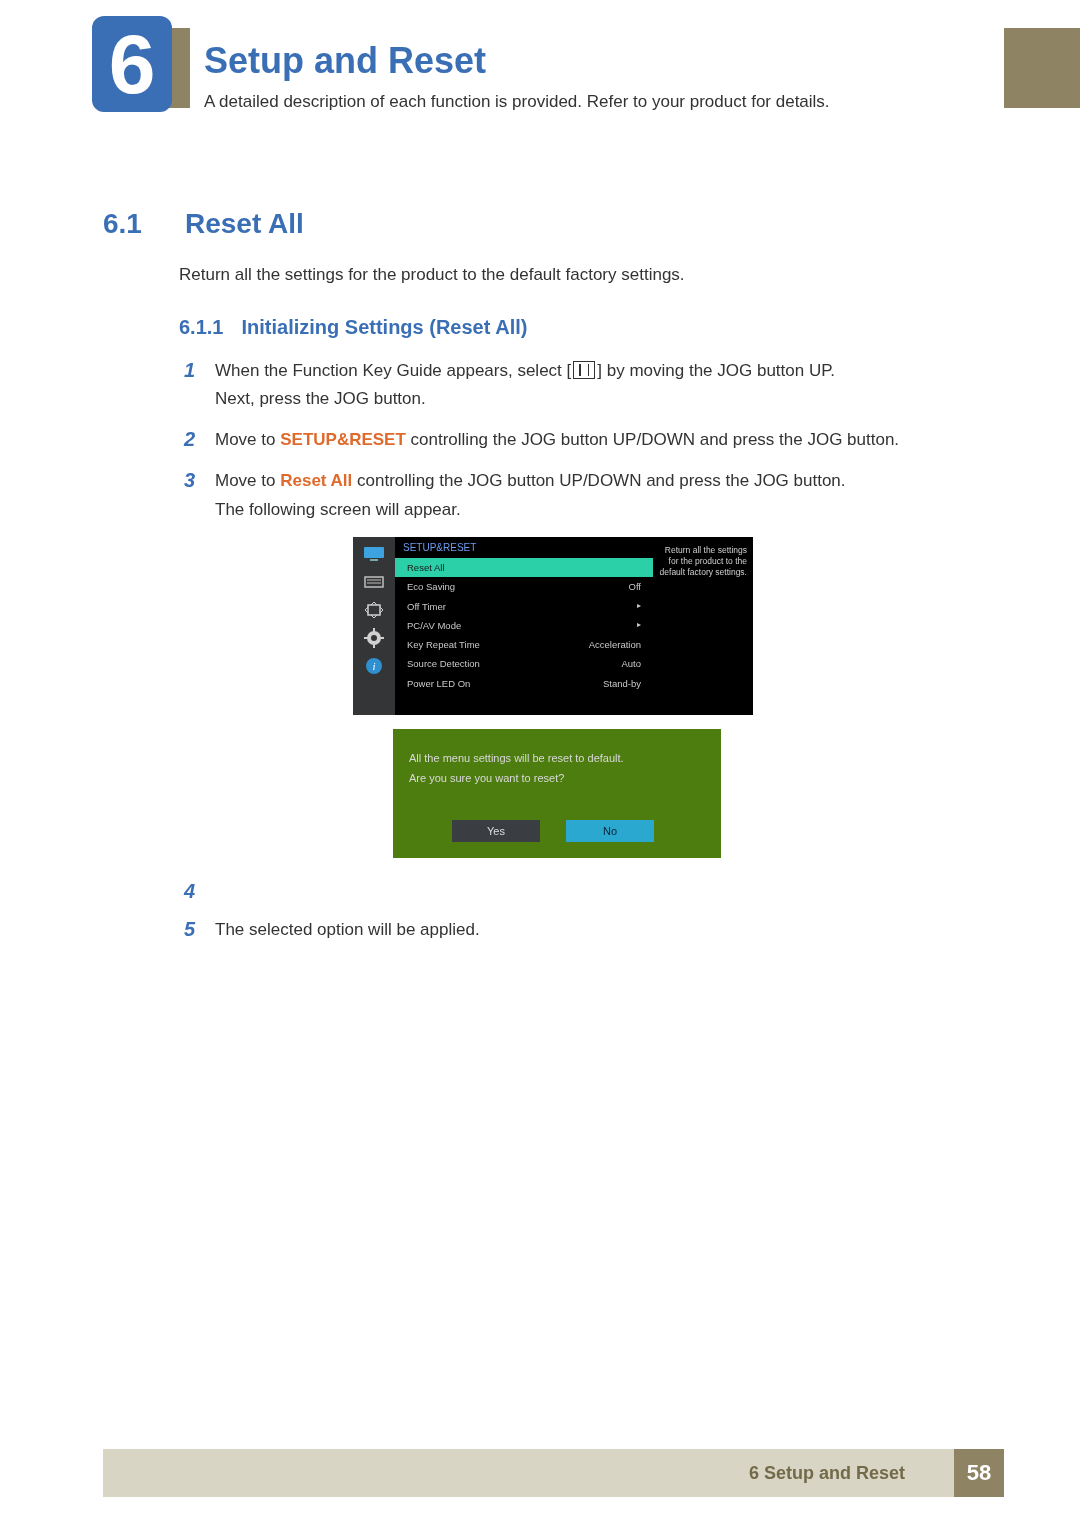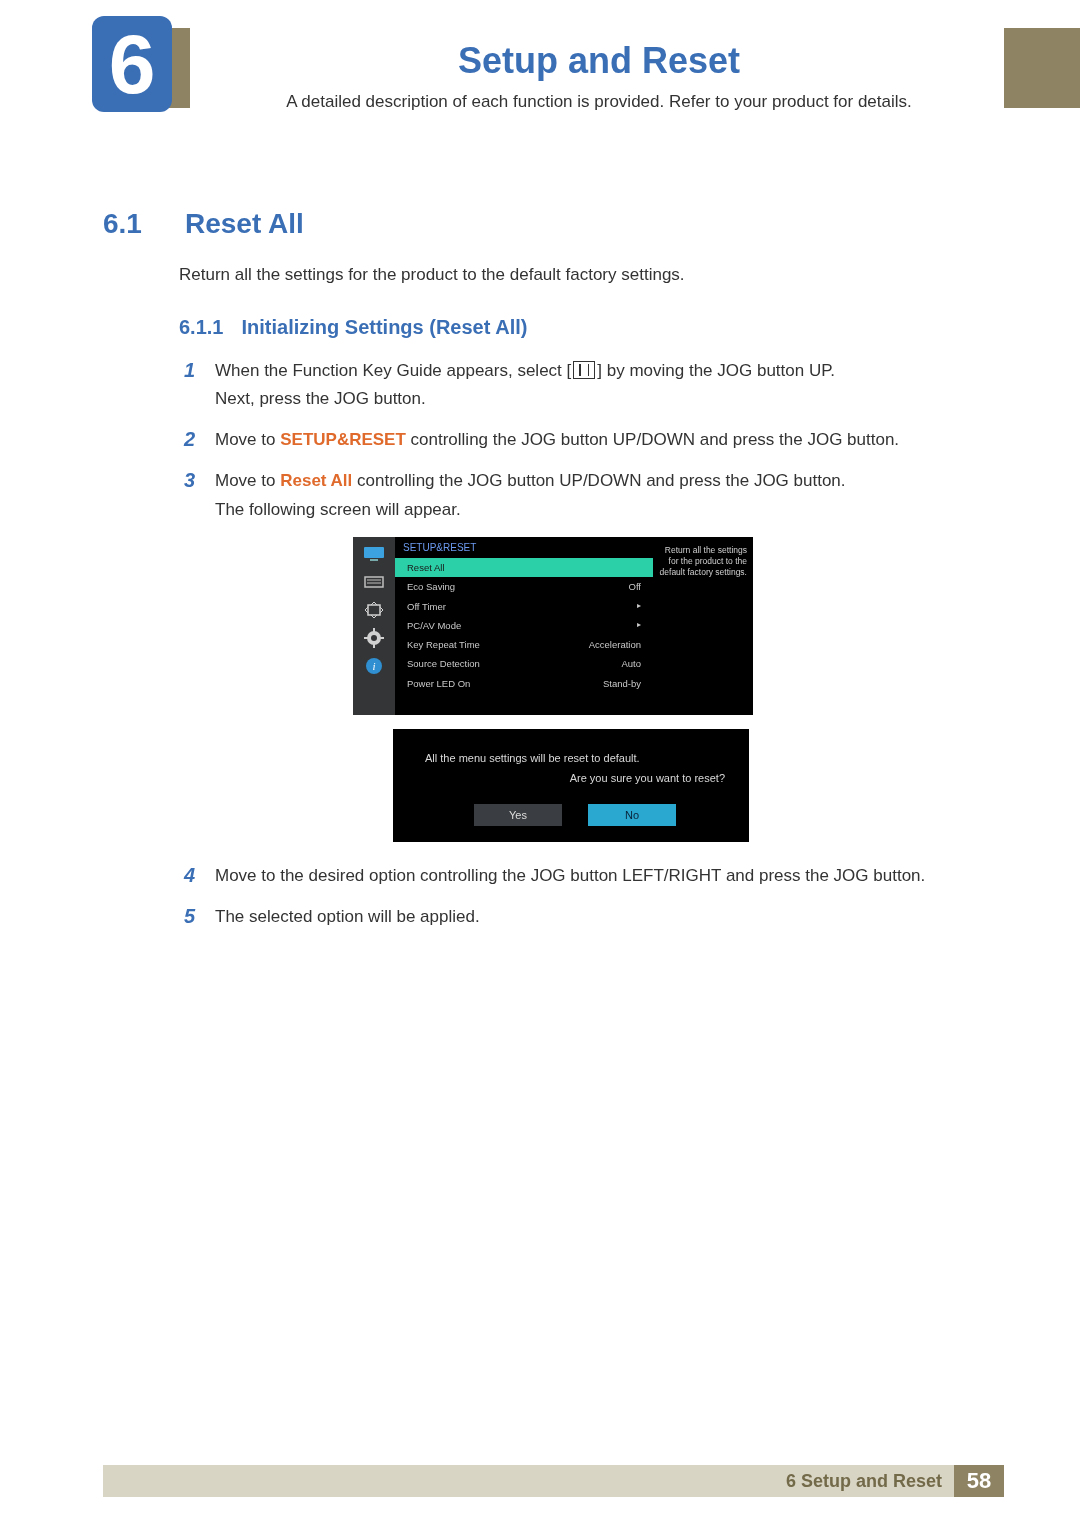--- a/index.html
+++ b/index.html
@@ -42,21 +42,20 @@
   }
   .chapter-title-wrap {
     position: absolute;
     top: 26px;
     left: 190px;
     right: 76px;
     height: 108px;
     background: #fff;
     padding: 14px 10px 10px 14px;
     box-sizing: border-box;
-    text-align: center;
   }
   .chapter-title {
     color: #3a6eb5;
     font-weight: bold;
     font-size: 36px;
     margin: 0 0 10px 0;
   }
   .chapter-desc {
     color: #333;
     font-size: 17px;
@@ -229,29 +228,29 @@
     padding: 8px 6px;
     box-sizing: border-box;
     text-align: right;
     line-height: 1.3;
   }
   .osd-arrow { font-size: 8px; }
 
   
   .dialog {
     margin: 14px 0 20px 290px;
-    width: 356px;
-    background: #000000;
+    width: 328px;
+    background: #4d7c0f;
     color: #d9d9d9;
     font-size: 11px;
-    padding: 22px 24px 16px 32px;
+    padding: 22px 24px 16px 16px;
     box-sizing: border-box;
   }
   .dialog-msg1 { margin-bottom: 6px; line-height: 1.4; }
-  .dialog-msg2 { margin-bottom: 20px; text-align: right; }
+  .dialog-msg2 { margin-bottom: 36px; }
   .dialog-btns {
     display: flex;
     justify-content: center;
     gap: 26px;
   }
   .dlg-btn {
     width: 88px;
     height: 22px;
     display:flex;
     align-items:center;
@@ -264,25 +263,26 @@
     background: #2aa8d0;
     color: #09233a;
   }
 
   
   .footer {
     position: absolute;
     bottom: 30px;
     left: 103px;
     right: 76px;
-    height: 32px;
+    height: 48px;
     background: #d9d5c4;
     display: flex;
     align-items: stretch;
     justify-content: flex-end;
+    gap: 37px;
   }
   .footer-label {
     color: #736a4a;
     font-weight: bold;
     font-size: 18px;
     display:flex;
     align-items:center;
     padding-right: 12px;
   }
   .footer-page {
@@ -432,21 +432,20 @@
       <div class="dialog-msg1">All the menu settings will be reset to default.</div>
       <div class="dialog-msg2">Are you sure you want to reset?</div>
       <div class="dialog-btns">
         <div class="dlg-btn">Yes</div>
         <div class="dlg-btn active">No</div>
       </div>
     </div>
 
     <div class="step-row">
       <div class="step-num">4</div>
-      <div class="step-text">Move to the desired option controlling the JOG button LEFT/RIGHT and press the JOG button.</div>
     </div>
 
     <div class="step-row">
       <div class="step-num">5</div>
       <div class="step-text">The selected option will be applied.</div>
     </div>
 
   </div>
 
   <div class="footer">

